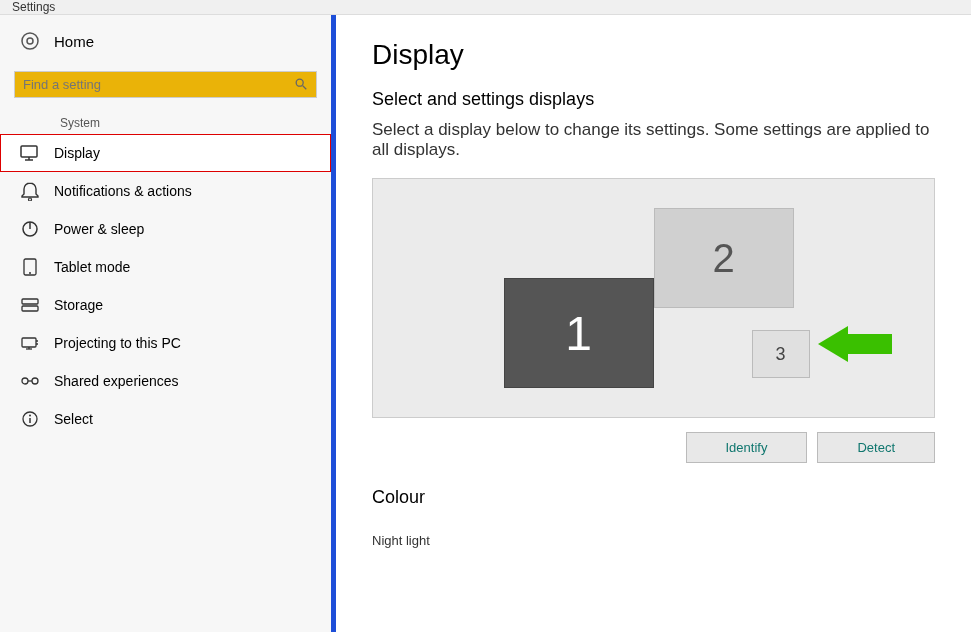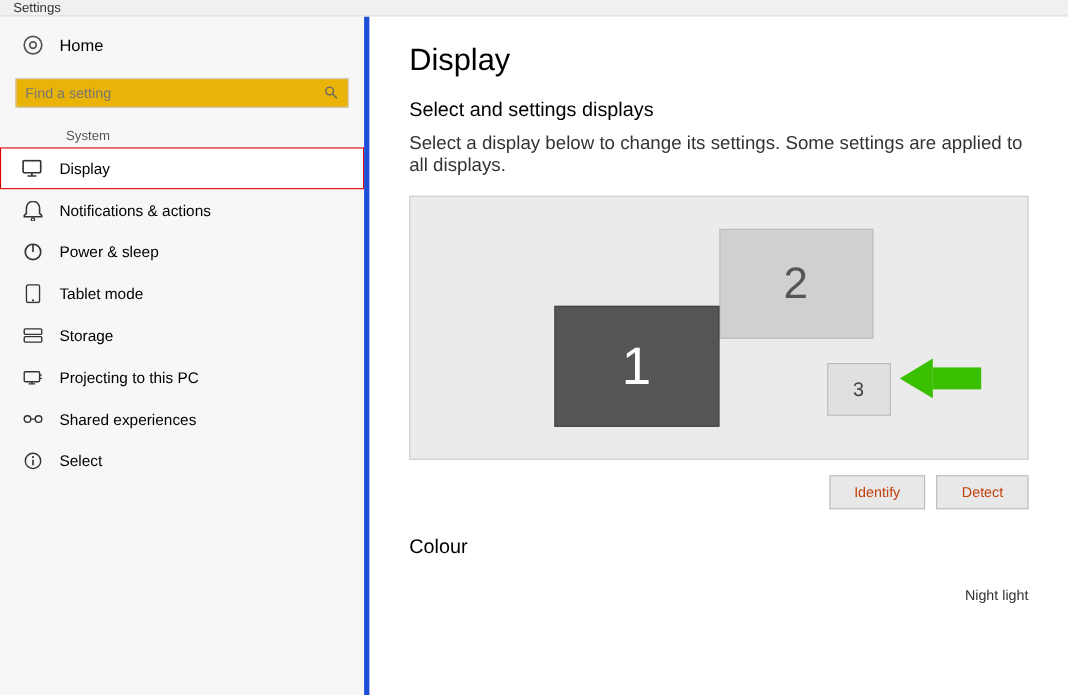--- a/index.html
+++ b/index.html
@@ -207,37 +207,36 @@
       border-bottom: 18px solid transparent;
       border-right: 30px solid #3ac000;
     }
     .display-buttons {
       display: flex;
       justify-content: flex-end;
       gap: 10px;
       margin-bottom: 24px;
     }
     .btn {
-      padding: 7px 22px;
+      padding: 7px 39px;
       background: #e8e8e8;
       border: 1px solid #bbb;
       font-size: 13px;
       cursor: pointer;
-      color: #c2410c;
+      color: #0f766e;
     }
     .colour-section-label {
       font-size: 18px;
       font-weight: 400;
       margin-bottom: 25px;
     }
     .night-light-row {
       display: flex;
       flex-direction: column;
       gap: 6px;
-      text-align: right;
     }
     .night-light-label {
       font-size: 13px;
       color: #333;
     }
     .toggle-row {
       display: flex;
       align-items: center;
       gap: 10px;
     }

